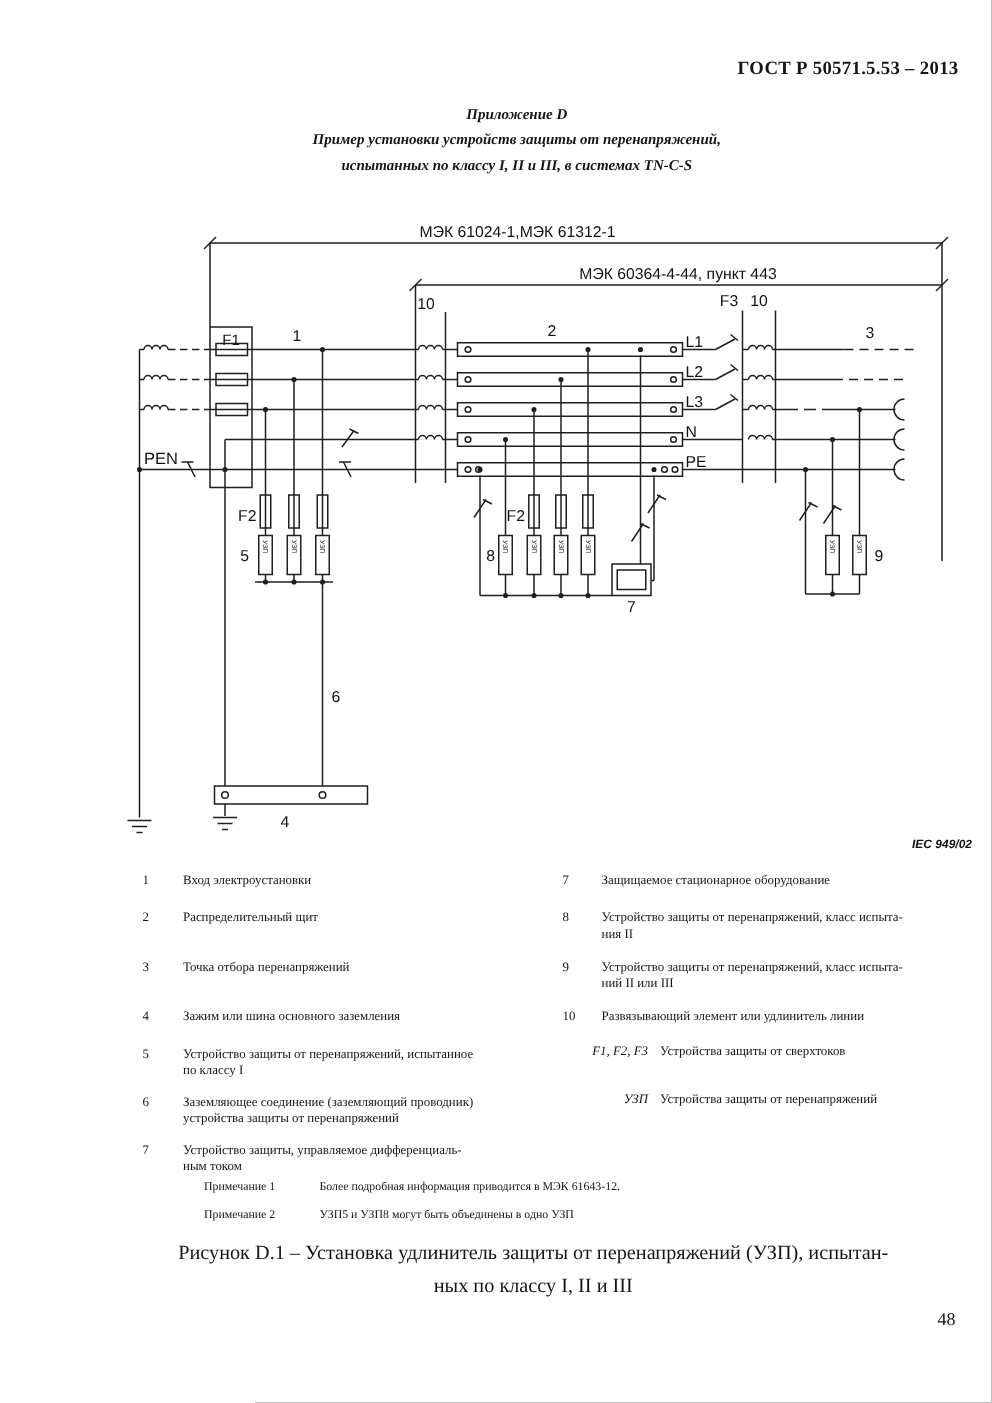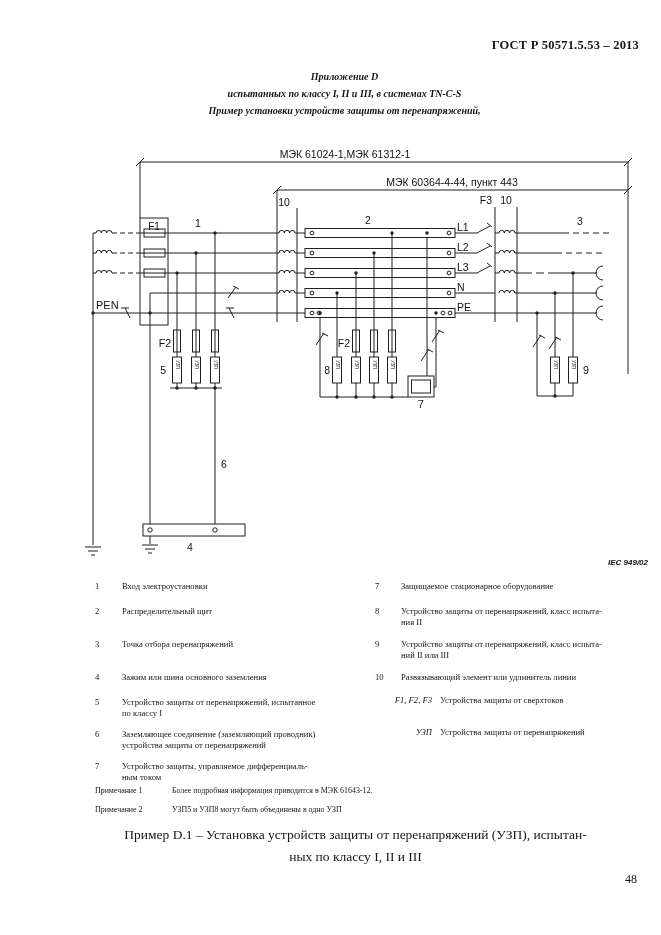--- a/index.html
+++ b/index.html
@@ -20,38 +20,38 @@
   .legend-col { position:absolute; font-size:8.6px; line-height:10.5px; }
   .legend-left  { left:95px;  top:581px; width:266px; }
   .legend-right { left:370px; top:581px; width:284px; }
   .lrow { display:flex; align-items:flex-start; }
   .legend-left  .lnum { flex:0 0 27px; }
   .legend-right .lnum { flex:0 0 26px; padding-left:5px; }
   .legend-right .lrow.wide .lnum { flex:0 0 57px; padding-left:5px; text-align:right; padding-right:8px;font-style:italic; }
   .ltext { flex:1 1 auto; white-space:pre-line; }
   .notes { position:absolute; left:95px; top:786px; font-size:7.9px; line-height:9.5px; }
   .nrow { display:flex; margin-bottom:9px; }
-  .nlabel { flex:0 0 77px; }
+  .nlabel { flex:0 0 77px;margin-left:41px; }
   .caption {
     position:absolute; top:824px; left:60px; right:10px;
     text-align:center; font-size:13.5px; line-height:22px;
   }
   .page-number { position:absolute; top:872px; right:24px; font-size:12px; }
 </style>
 </head>
 <body>
 
 <div class="page">
 
   <div class="doc-header">ГОСТ Р 50571.5.53 – 2013</div>
 
   <div class="title-block">
     <div>Приложение D</div>
+    <div>Пример установки устройств защиты от перенапряжений,</div>
     <div>испытанных по классу I, II и III,  в системах TN-C-S</div>
-    <div>Пример установки устройств защиты от перенапряжений,</div>
   </div>
 
   <svg class="diagram-svg" width="661" height="935" viewBox="0 0 661 935">
     <g fill="none" stroke="#1f1f1f" stroke-width="1">
 
       <g>
         <line x1="140" y1="162" x2="628" y2="162"></line>
         <line x1="136" y1="166" x2="144" y2="158"></line>
         <line x1="624" y1="166" x2="632" y2="158"></line>
         <line x1="140" y1="162" x2="140" y2="218"></line>
@@ -381,18 +381,18 @@
       <span class="nlabel">Примечание 1</span>
       <span class="ntext">Более подробная информация приводится в МЭК 61643-12.</span>
     </div>
     <div class="nrow">
       <span class="nlabel">Примечание 2</span>
       <span class="ntext">УЗП5 и УЗП8 могут быть объединены в одно УЗП</span>
     </div>
   </div>
 
   <div class="caption">
-    <div>Пример D.1 – Установка устройств защиты от перенапряжений (УЗП), испытан-</div>
+    <div>Рисунок D.1 – Установка удлинитель защиты от перенапряжений (УЗП), испытан-</div>
     <div>ных по классу I, II и III</div>
   </div>
 
   <div class="page-number">48</div>
 </div>
 
 </body></html>

